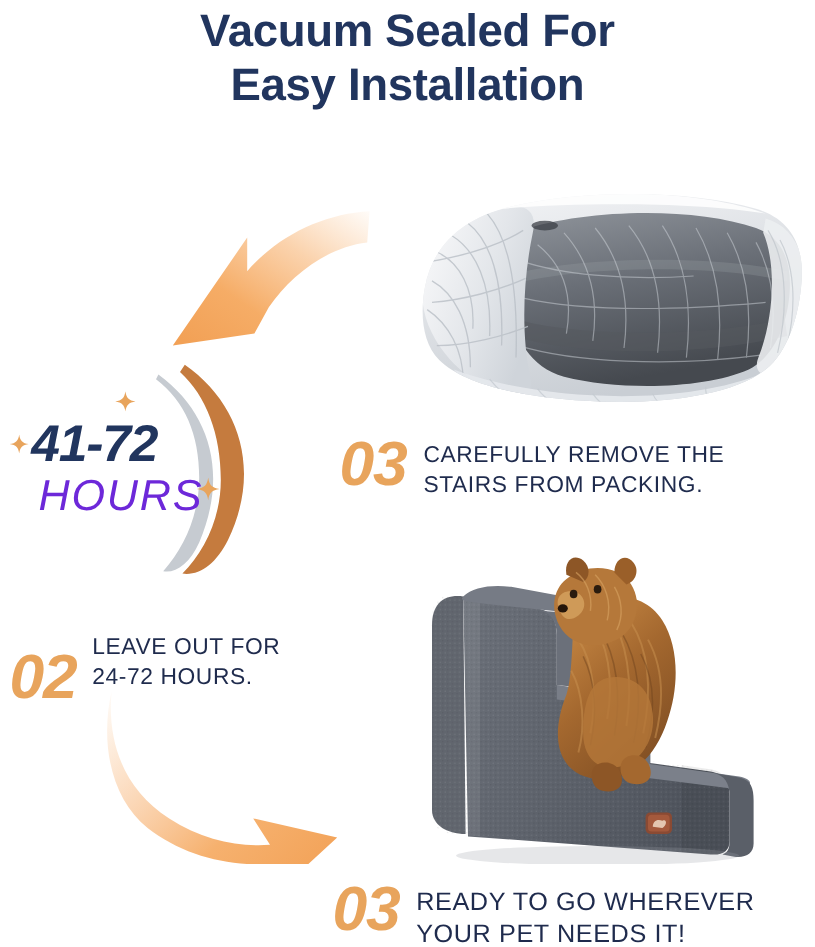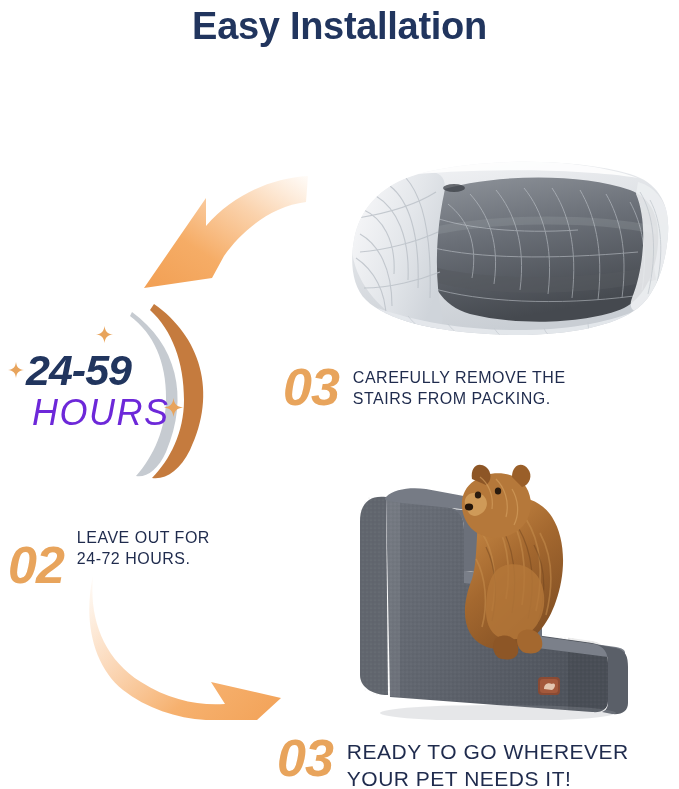--- a/index.html
+++ b/index.html
@@ -89,21 +89,21 @@
     font-size: 52px;
     font-weight: 700;
     font-style: italic;
     color: #e8a45c;
     line-height: 0.98;
     letter-spacing: -1px;
     white-space: nowrap;
   }
   .step-text {
     color: #1f2b4d;
-    font-size: 16px;
+    font-size: 19px;
     line-height: 1.3;
     font-weight: 500;
     letter-spacing: 0.5px;
     white-space: nowrap;
   }
   .step-text .t2 { display: block; }
 
   #step-01 { left: 283px; top: 362px; }
   #step-01 .step-num { margin-right: 14px; }
   #step-01 .step-text { padding-top: 6px; }
@@ -141,20 +141,21 @@
     width: 345px; height: 265px;
   }
   .photo svg { display: block; }
 </style>
 </head>
 <body>
 
 <div class="stage">
 
   <div class="title">
+    <span class="l1">Vacuum Sealed For</span>
     <span class="l2">Easy Installation</span>
   </div>
 
   <div class="photo" id="photo-package">
     <svg width="336" height="200" viewBox="0 0 336 200">
       <defs>
         <linearGradient id="foamG" x1="0" y1="0" x2="0.3" y2="1">
           <stop offset="0%" stop-color="#8f949b"></stop>
           <stop offset="45%" stop-color="#6a6f77"></stop>
           <stop offset="100%" stop-color="#45494f"></stop>
@@ -262,21 +263,21 @@
   </div>
 
   <div class="badge">
     <svg class="badge-arcs" width="250" height="180" viewBox="0 0 250 180">
       <path d="M150,4 C196,36 214,92 186,150 C176,170 162,180 148,178
                C166,160 180,132 180,100 C180,62 168,30 146,10 Z" fill="#c57b3e"></path>
       <path d="M128,12 C172,44 186,96 162,152 C154,170 142,178 132,176
                C150,156 162,128 162,98 C162,62 150,34 126,16 Z" fill="#c6cbd1"></path>
     </svg>
 
-    <div class="badge-num">24-59</div>
+    <div class="badge-num">41-72</div>
     <div class="badge-unit">HOURS</div>
 
     <span class="star" style="left:4px; top:62px;">
       <svg width="16" height="16" viewBox="0 0 16 16">
           <path d="M8,0 C8.7,5.3 10.7,7.3 16,8 C10.7,8.7 8.7,10.7 8,16 C7.3,10.7 5.3,8.7 0,8 C5.3,7.3 7.3,5.3 8,0 Z" fill="#e8a45c"></path>
         </svg>
     </span>
     <span class="star" style="left:92px; top:26px;">
       <svg width="17" height="17" viewBox="0 0 16 16">
           <path d="M8,0 C8.7,5.3 10.7,7.3 16,8 C10.7,8.7 8.7,10.7 8,16 C7.3,10.7 5.3,8.7 0,8 C5.3,7.3 7.3,5.3 8,0 Z" fill="#e8a45c"></path>

